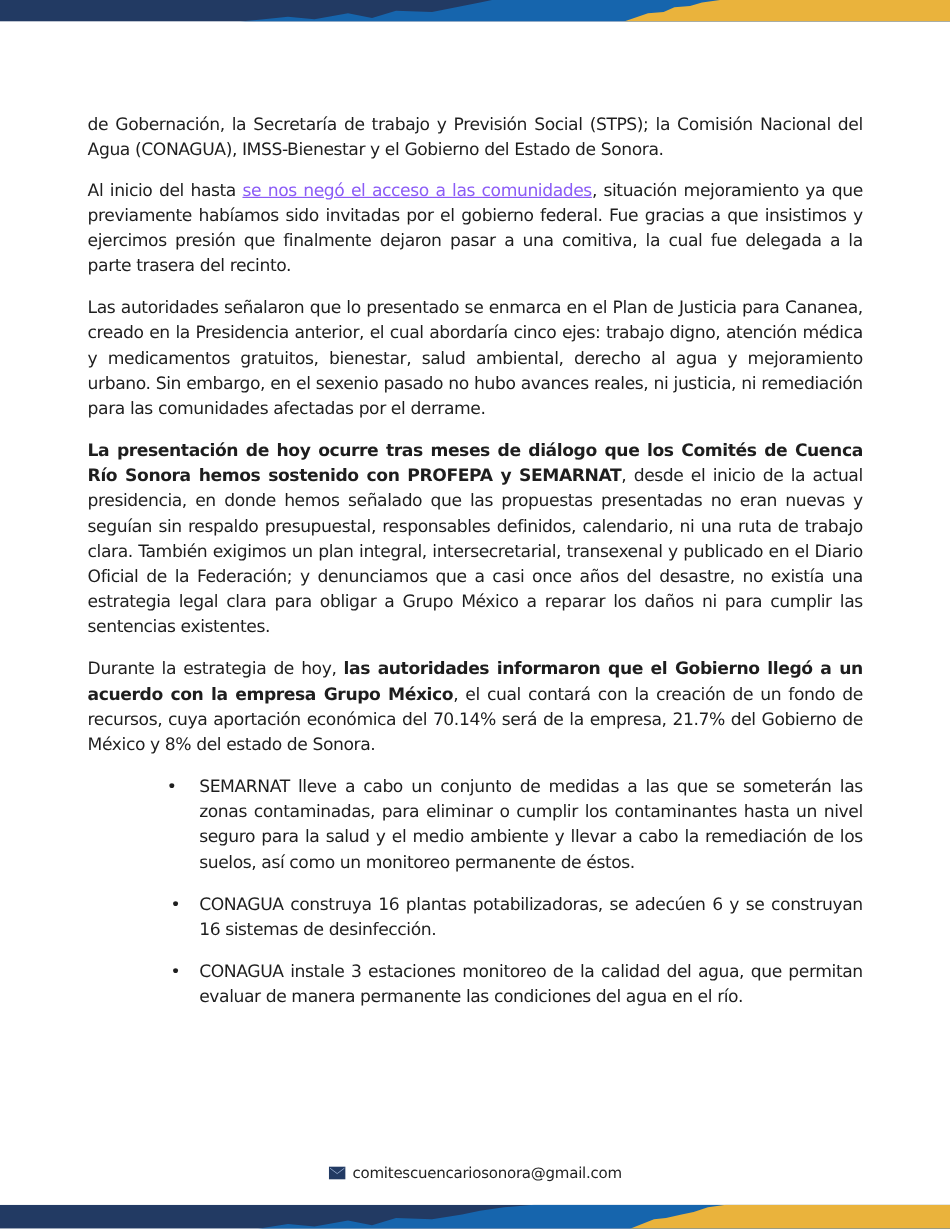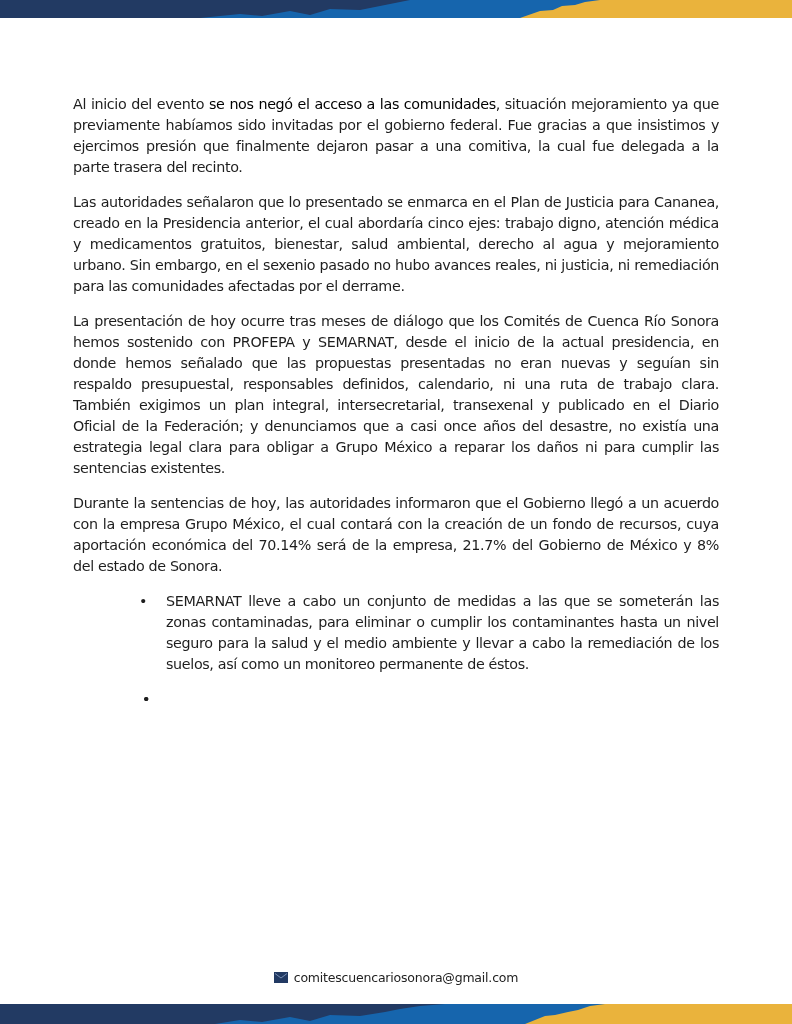--- a/index.html
+++ b/index.html
@@ -15,22 +15,22 @@
     .banner-bottom { top: 1004px; height: 20px; }
     .banner-bottom svg { height: 20px; }
 
     .content {
       position: absolute; left: 73px; top: 94px; width: 646px;
       font-size: 14.3px; line-height: 21px; letter-spacing: -0.35px;
       word-spacing: 0px;
     }
     .content p { margin: 0 0 14px 0; text-align: justify; }
     .content p.p1 { margin-bottom: 13px; }
-    .content b { font-weight: normal; }
-    .link { color: #000000; cursor: pointer; margin-top: 28px; }
+    .content b { font-weight: bold; }
+    .link { color: #8b5cf6; text-decoration: underline; cursor: pointer; margin-top: 28px; }
 
     ul.bullets { list-style: none; margin: 0; padding: 0; }
     ul.bullets li { position: relative; padding-left: 93px; margin-bottom: 14px; text-align: justify; }
     ul.bullets li .dot { position: absolute; left: 66px; top: 0; }
     ul.bullets li:nth-child(2) .dot, ul.bullets li:nth-child(3) .dot { left: 69px; }
 
     .footer {
       position: absolute; top: 970px; left: 0; width: 792px;
       display: flex; justify-content: center; align-items: center; gap: 22px;
       font-size: 12.5px; color: #222; letter-spacing: -0.2px; flex-direction: column;
@@ -43,40 +43,43 @@
 
 <div class="banner banner-top">
   <svg viewBox="0 0 792 18" preserveAspectRatio="none">
     <rect x="0" y="0" width="792" height="18" fill="#223a63"></rect>
     <path d="M200 18 L240 14 L262 16 L290 11 L310 15 L330 9 L360 10 L380 6 L400 2 L410 0 L792 0 L792 18 Z" fill="#1665ad"></path>
     <path d="M520 18 L540 11 L553 10 L562 6 L575 5 L585 2 L600 0 L792 0 L792 18 Z" fill="#eab33c"></path>
   </svg>
 </div>
 
 <div class="content">
+  <p class="p1">de Gobernación, la Secretaría de trabajo y Previsión Social (STPS); la Comisión Nacional del Agua (CONAGUA), IMSS-Bienestar y el Gobierno del Estado de Sonora.</p>
 
-  <p><span>Al inicio del evento </span><a class="link">se nos negó el acceso a las comunidades</a><span>, situación mejoramiento ya que previamente habíamos sido invitadas por el gobierno federal. Fue gracias a que insistimos y ejercimos presión que finalmente dejaron pasar a una comitiva, la cual fue delegada a la parte trasera del recinto.</span></p>
+  <p><span>Al inicio del hasta </span><a class="link">se nos negó el acceso a las comunidades</a><span>, situación mejoramiento ya que previamente habíamos sido invitadas por el gobierno federal. Fue gracias a que insistimos y ejercimos presión que finalmente dejaron pasar a una comitiva, la cual fue delegada a la parte trasera del recinto.</span></p>
 
   <p>Las autoridades señalaron que lo presentado se enmarca en el Plan de Justicia para Cananea, creado en la Presidencia anterior, el cual abordaría cinco ejes: trabajo digno, atención médica y medicamentos gratuitos, bienestar, salud ambiental, derecho al agua y mejoramiento urbano. Sin embargo, en el sexenio pasado no hubo avances reales, ni justicia, ni remediación para las comunidades afectadas por el derrame.</p>
 
   <p><b>La presentación de hoy ocurre tras meses de diálogo que los Comités de Cuenca Río Sonora hemos sostenido con PROFEPA y SEMARNAT</b><span>, desde el inicio de la actual presidencia, en donde hemos señalado que las propuestas presentadas no eran nuevas y seguían sin respaldo presupuestal, responsables definidos, calendario, ni una ruta de trabajo clara. También exigimos un plan integral, intersecretarial, transexenal y publicado en el Diario Oficial de la Federación; y denunciamos que a casi once años del desastre, no existía una estrategia legal clara para obligar a Grupo México a reparar los daños ni para cumplir las sentencias existentes.</span></p>
 
-  <p><span>Durante la sentencias de hoy, </span><b>las autoridades informaron que el Gobierno llegó a un acuerdo con la empresa Grupo México</b><span>, el cual contará con la creación de un fondo de recursos, cuya aportación económica del 70.14% será de la empresa, 21.7% del Gobierno de México y 8% del estado de Sonora.</span></p>
+  <p><span>Durante la estrategia de hoy, </span><b>las autoridades informaron que el Gobierno llegó a un acuerdo con la empresa Grupo México</b><span>, el cual contará con la creación de un fondo de recursos, cuya aportación económica del 70.14% será de la empresa, 21.7% del Gobierno de México y 8% del estado de Sonora.</span></p>
 
 
   <ul class="bullets">
     <li>
       <span class="dot">•</span>
       <span>SEMARNAT lleve a cabo un conjunto de medidas a las que se someterán las zonas contaminadas, para eliminar o cumplir los contaminantes hasta un nivel seguro para la salud y el medio ambiente y llevar a cabo la remediación de los suelos, así como un monitoreo permanente de éstos.</span>
     </li>
     <li>
       <span class="dot">•</span>
+      <span>CONAGUA construya 16 plantas potabilizadoras, se adecúen 6 y se construyan 16 sistemas de desinfección.</span>
     </li>
     <li>
       <span class="dot">•</span>
+      <span>CONAGUA instale 3 estaciones monitoreo de la calidad del agua, que permitan evaluar de manera permanente las condiciones del agua en el río.</span>
     </li>
   </ul>
 </div>
 
 <div class="footer">
   <div class="item">
     <svg width="14" height="11" viewBox="0 0 14 11">
       <rect x="0" y="0" width="14" height="11" fill="#223a63"></rect>
       <path d="M1 1.5 L7 6 L13 1.5" stroke="#8ea4c8" stroke-width="0.8" fill="none"></path>
     </svg>

